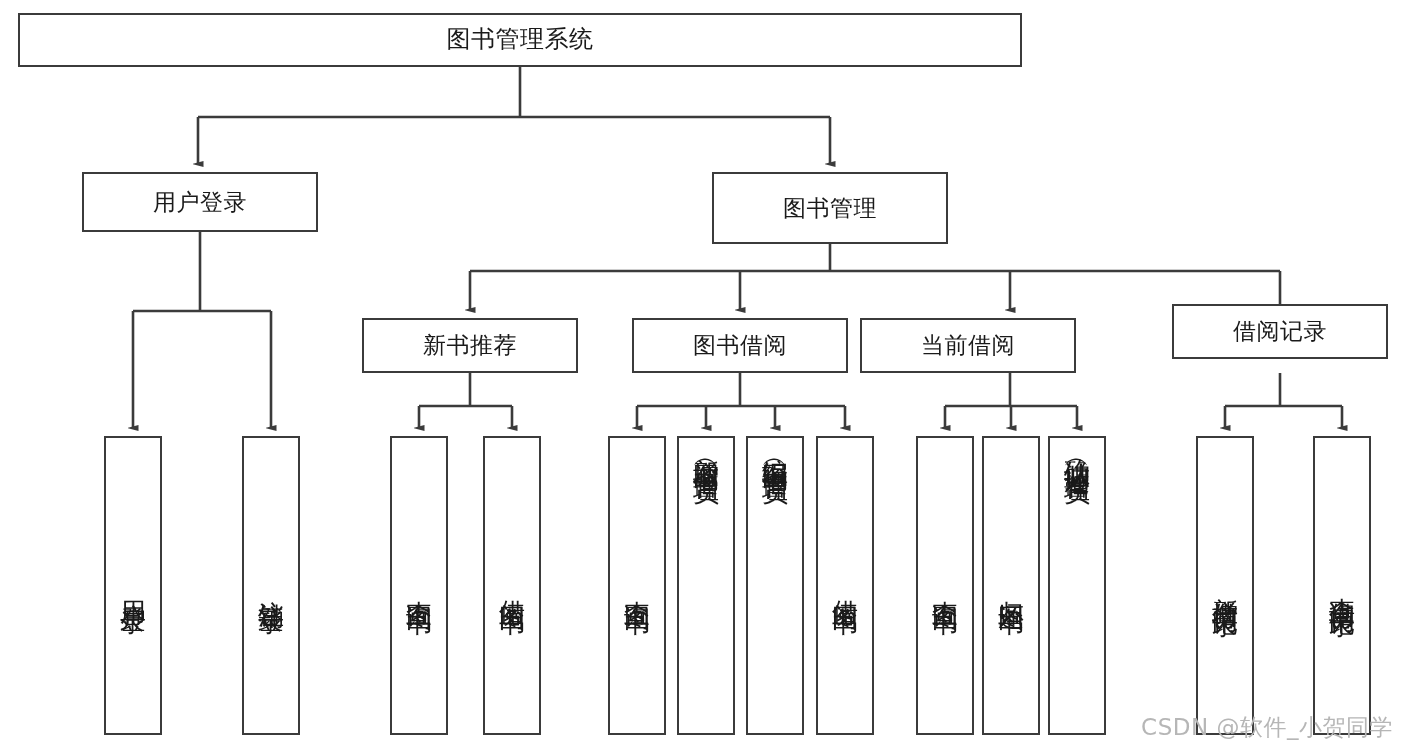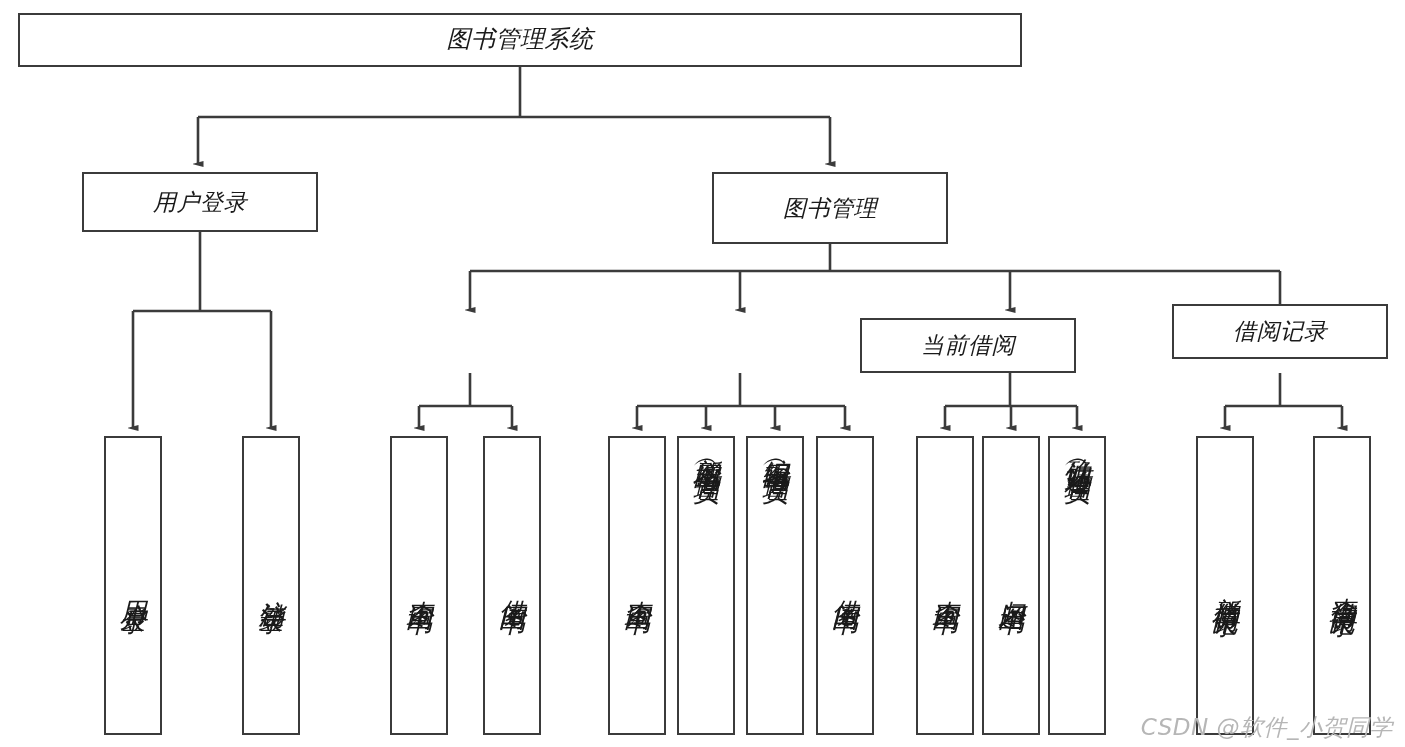--- a/index.html
+++ b/index.html
@@ -3,21 +3,20 @@
 <meta charset="utf-8">
 <title>图书管理系统功能结构图</title>
 <style>
   html,body{margin:0;padding:0;background:#ffffff;}
   body{font-family:"DejaVu Sans","Liberation Sans",sans-serif;}
   #canvas{
     position:relative;
     width:1405px;height:747px;
     background:#ffffff;
     overflow:hidden;
-    font-style:italic;
   }
   svg.wires{position:absolute;left:0;top:0;width:1405px;height:747px;pointer-events:none;}
   .node{
     position:absolute;
     box-sizing:border-box;
     background:#ffffff;
     border:2.5px solid #3b3b3b;
     display:flex;
     align-items:center;
     justify-content:center;
@@ -122,21 +121,27 @@
   </div>
 
   <div class="node horiz" style="left:82px;top:172px;width:236px;height:60px;">
     <span class="node-label">用户登录</span>
   </div>
 
   <div class="node horiz" style="left:712px;top:172px;width:236px;height:72px;">
     <span class="node-label">图书管理</span>
   </div>
 
-
+  <div class="node horiz" style="left:362px;top:318px;width:216px;height:55px;">
+    <span class="node-label">新书推荐</span>
+  </div>
+
+  <div class="node horiz" style="left:632px;top:318px;width:216px;height:55px;">
+    <span class="node-label">图书借阅</span>
+  </div>
 
   <div class="node horiz" style="left:860px;top:318px;width:216px;height:55px;">
     <span class="node-label">当前借阅</span>
   </div>
 
   <div class="node horiz" style="left:1172px;top:304px;width:216px;height:55px;">
     <span class="node-label">借阅记录</span>
   </div>
 
   <div class="node leaf center-v" style="left:104px;top:436px;width:58px;height:299px;">

